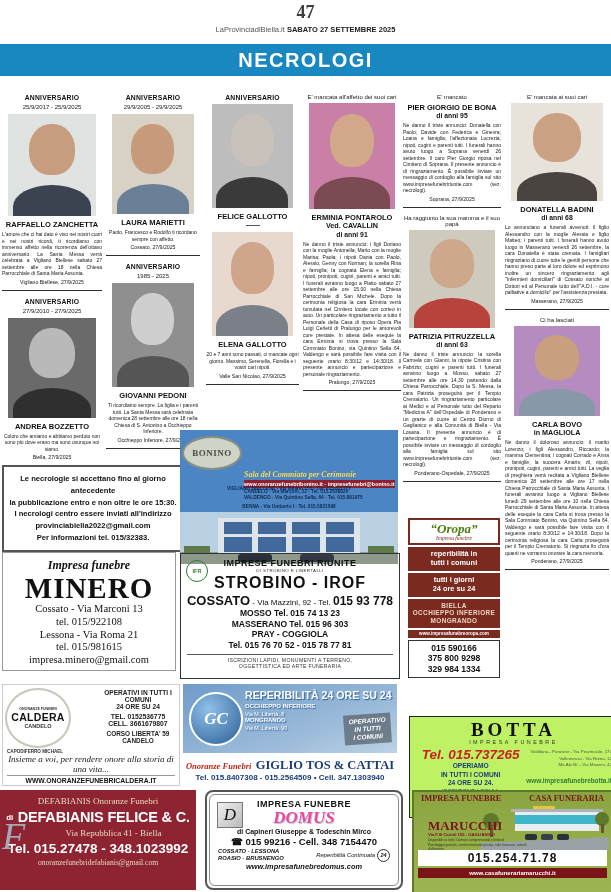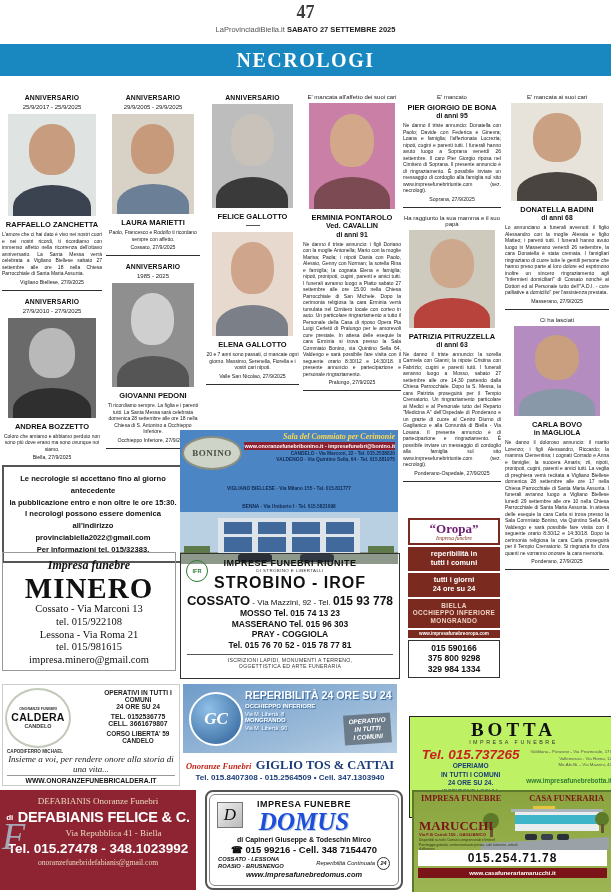--- a/index.html
+++ b/index.html
@@ -4,21 +4,21 @@
 <style>
   html,body{margin:0;padding:0;}
   body{width:611px;height:892px;background:#fff;font-family:"Liberation Sans",sans-serif;color:#111;position:relative;overflow:hidden;}
   .abs{position:absolute;}
   
   .pageno{top:2px;left:0;width:100%;text-align:center;font-family:"Liberation Serif",serif;font-weight:bold;font-size:18px;color:#3d3d3d;}
   .masthead{top:25px;left:0;width:100%;text-align:center;font-size:7.5px;color:#222;}
   .masthead .lite{color:#555;}
   .masthead .bold{font-weight:bold;}
   .banner{top:44px;left:0;width:100%;height:32px;background:#1987c0;display:flex;align-items:center;justify-content:center;}
-  .banner span{color:#fff;font-weight:bold;font-size:20px;letter-spacing:1.5px;font-family:Liberation Serif, serif;}
+  .banner span{color:#fff;font-weight:bold;font-size:20px;letter-spacing:1.5px;}
   
   .col{position:absolute;top:94px;}
   .obit{border-bottom:1.5px solid #2e2e2e;padding-bottom:5px;margin-bottom:7px;}
   .kind{text-align:center;font-weight:bold;font-size:6.8px;letter-spacing:.2px;margin-bottom:3px;}
   .dates{text-align:center;font-size:6px;margin-bottom:4px;color:#222;}
   .intro{text-align:center;font-size:6px;margin-bottom:3px;color:#222;}
   .photo{position:relative;margin:0 auto 4px;width:88%;overflow:hidden;background:var(--bg,#ccc);}
   .photo::before{content:"";position:absolute;left:24%;top:10%;width:52%;height:50%;border-radius:48% 48% 44% 44%;background:var(--skin,#c8a184);}
   .photo::after{content:"";position:absolute;left:6%;bottom:-12%;width:88%;height:42%;border-radius:50% 50% 0 0;background:var(--shirt,#444);}
   .oname{text-align:center;font-weight:bold;font-size:7.5px;line-height:1.2;}
@@ -33,40 +33,40 @@
   
   .minero{left:2px;top:552px;width:172px;height:112px;border:1px solid #999;text-align:center;font-family:"Liberation Serif",serif;padding-top:5px;}
   .min-tag{font-style:italic;font-weight:bold;font-size:12px;}
   .min-name{font-weight:bold;font-size:29px;letter-spacing:1px;line-height:1.05;}
   .min-line{font-size:10.5px;line-height:1.2;}
   
   .bonino{left:180px;top:430px;width:218px;height:115px;background:#4c85c4;}
   .bon-top{display:flex;height:46px;}
   .bon-logo{width:64px;display:flex;align-items:center;justify-content:center;}
   .bon-oval{width:56px;height:30px;background:#cfd4c8;border:2px double #8a8f80;border-radius:50%;display:flex;align-items:center;justify-content:center;font-family:"Liberation Serif",serif;font-weight:bold;font-size:9px;color:#4a4f42;letter-spacing:.5px;}
-  .bon-right{flex:1;padding:2px 3px 0 0;text-align:right;}
+  .bon-right{flex:1;padding:2px 3px 0 0;text-align:left;margin-top:38px;}
   .bon-title{color:#ffd94d;font-style:italic;font-weight:bold;font-size:8px;font-family:"Liberation Serif",serif;}
   .bon-web{background:#8c2030;color:#fff;font-weight:bold;font-size:5.4px;padding:1px 0;margin:1px 0;}
   .bon-loc{color:#102a52;font-weight:bold;font-size:4.8px;line-height:1.35;}
   .bon-img{display:block;}
   
   .strobino{left:180px;top:553px;width:218px;height:120px;border:1px solid #333;text-align:center;padding-top:4px;position:absolute;}
   .str-logo{position:absolute;left:5px;top:6px;width:20px;height:20px;border:1.5px solid #2f7a33;border-radius:50%;color:#2f7a33;font-weight:bold;font-size:5.5px;display:flex;align-items:center;justify-content:center;}
   .str-h{font-weight:bold;font-size:9px;letter-spacing:.5px;}
   .str-sh{font-size:4.4px;letter-spacing:.4px;color:#333;}
   .str-name{font-weight:bold;font-size:16px;letter-spacing:1px;margin:1px 0;}
   .str-cossato{font-size:8px;}
   .str-cossato .big{font-weight:bold;font-size:13px;}
   .str-cossato .tel{font-weight:bold;font-size:12px;}
   .str-line{font-weight:bold;font-size:8.5px;line-height:1.25;}
   .str-foot{border-top:1px solid #555;margin:3px 6px 0;padding-top:2px;font-size:5.2px;color:#333;letter-spacing:.3px;}
   
   .oropa{left:408px;top:518px;width:92px;}
   .oro-logo{border:2px double #7a2a1e;background:#fff;text-align:center;padding:2px 0;margin-bottom:2px;}
-  .oro-name{font-family:"Liberation Serif",serif;font-weight:bold;font-size:13px;color:#701a75;line-height:1;}
+  .oro-name{font-family:"Liberation Serif",serif;font-style:italic;font-weight:bold;font-size:13px;color:#4d7c0f;line-height:1;}
   .oro-tag{font-family:"Liberation Serif",serif;font-style:italic;font-size:5.5px;color:#7a2a1e;}
   .oro-box{background:#7a2a1e;color:#fff;text-align:center;font-weight:bold;font-size:7.4px;line-height:1.2;padding:3px 1px;margin-bottom:2px;}
   .oro-box3 span{display:block;color:#ecd3c4;font-size:6.4px;letter-spacing:.4px;}
   .oro-web{background:#7a2a1e;color:#fff;text-align:center;font-size:4.6px;font-weight:bold;padding:1.5px 0;margin-bottom:2px;}
   .oro-tels{border:1px solid #333;background:#fff;text-align:center;font-weight:bold;font-size:8.6px;line-height:1.25;padding:2px 0;}
   
   .caldera{left:2px;top:684px;width:176px;height:100px;border:1px solid #ccc;background:#fff;}
   .cal-row{display:flex;padding:3px 2px 0;gap:28px;}
   .cal-wreath{width:62px;height:56px;border:2px solid #c3cabb;border-radius:50%;display:flex;flex-direction:column;align-items:center;justify-content:center;text-align:center;}
   .cal-ot{font-size:3.6px;font-weight:bold;color:#333;}
@@ -112,32 +112,32 @@
   .def-di{font-weight:bold;font-size:8px;vertical-align:middle;}
   .def-name{font-weight:bold;font-size:14.5px;letter-spacing:-.2px;}
   .def-addr{font-family:"Liberation Serif",serif;font-size:9px;color:#e8dcbf;margin:2px 0 3px;padding-left:31px;}
   .def-tel{font-weight:bold;font-size:13.5px;}
   .def-mail{font-family:"Liberation Serif",serif;font-size:7.6px;color:#e8dcbf;margin-top:2px;}
   
   .domus{left:205px;top:790px;width:194px;height:96px;border:2px solid #555;border-radius:8px;background:#fff;position:absolute;}
   .dom-inner{position:absolute;inset:2px;border:1px solid #888;border-radius:6px;text-align:center;}
   .dom-logo{position:absolute;left:7px;top:7px;width:24px;height:24px;border:1px solid #777;background:linear-gradient(135deg,#eee,#bbb);font-family:"Liberation Serif",serif;font-style:italic;font-size:17px;display:flex;align-items:center;justify-content:center;}
   .dom-top{font-weight:bold;font-size:9px;letter-spacing:.5px;padding-top:4px;}
-  .dom-name{font-family:"Liberation Serif",serif;font-style:italic;font-weight:bold;font-size:25px;color:#1d4ed8;line-height:1;text-shadow:1px 1px 0 #b9cbe2;}
+  .dom-name{font-family:"Liberation Serif",serif;font-style:italic;font-weight:bold;font-size:17px;color:#ec4899;line-height:1;text-shadow:1px 1px 0 #b9cbe2;}
   .dom-sub{font-weight:bold;font-size:7px;margin-top:2px;}
   .dom-tel{font-weight:bold;font-size:9.5px;margin-top:1px;}
   .dom-bottom{display:flex;align-items:center;justify-content:space-between;padding:1px 8px 0;}
   .dom-cities{font-weight:bold;font-style:italic;font-size:5.8px;text-align:left;line-height:1.25;}
   .dom-reper{font-size:5.8px;font-style:italic;display:flex;align-items:center;gap:2px;}
   .dom-24{display:inline-flex;width:11px;height:11px;border:1px solid #333;border-radius:50%;align-items:center;justify-content:center;font-weight:bold;font-size:5.5px;}
   .dom-web{font-weight:bold;font-style:italic;font-size:7.4px;}
   
   .maru{left:412px;top:790px;width:197px;height:100px;background:linear-gradient(180deg,#8aa53f,#9db553);border:2px solid #5d7a2a;position:absolute;}
   .maru-top{display:flex;justify-content:space-between;padding:2px 7px 0;font-family:"Liberation Serif",serif;font-weight:bold;font-size:8.4px;color:#7a1418;}
-  .maru-mid{position:relative;height:47px;}
+  .maru-mid{position:relative;height:47px;margin-left:9px;}
   .maru-svg{position:absolute;right:2px;top:0;}
   .maru-name{position:absolute;left:5px;top:16px;font-family:"Liberation Serif",serif;font-weight:bold;font-size:13px;color:#7a1418;line-height:1;}
   .maru-addr{position:absolute;left:5px;top:29px;font-size:4.2px;font-weight:bold;color:#7a1418;}
   .maru-small{position:absolute;left:5px;top:35px;font-size:3.3px;color:#30360f;line-height:1.4;width:110px;}
   .maru-tel{background:#fff;text-align:center;font-weight:bold;font-size:12px;letter-spacing:1px;padding:1px 0;margin:0 4px;}
   .maru-web{background:#7a1418;color:#fff;text-align:center;font-size:6px;font-weight:bold;padding:2px 0;margin:2px 4px 0;}
 </style>
 </head>
 <body>
 
@@ -246,21 +246,21 @@
     <div class="oname">CARLA BOVO</div>
     <div class="oname2">in MAGLIOLA</div>
     <div class="obody">Ne danno il doloroso annuncio: il marito Lorenzo; i figli Alessandro, Riccardo; la mamma Clementina; i cognati Corrado e Anna e famiglie; la suocera Amaris; zii, nipoti, pronipoti, cugini, parenti e amici tutti. La veglia di preghiera verrà recitata a Vigliano Biellese domenica 28 settembre alle ore 17 nella Chiesa Parrocchiale di Santa Maria Assunta. I funerali avranno luogo a Vigliano Biellese lunedì 29 settembre alle ore 10 nella Chiesa Parrocchiale di Santa Maria Assunta. In attesa delle esequie la cara Carla si trova presso la Sala Commiato Bonino, via Quintino Sella 64, Valdengo e sarà possibile fare visita con il seguente orario 8:30/12 e 14:30/18. Dopo la cerimonia religiosa la cara Carla proseguirà per il Tempio Crematorio. Si ringrazia fin d'ora quanti ne vorranno onorare la cara memoria.</div>
     <div class="sign">Ponderano, 27/9/2025</div>
   </article>
 </div>
 
 <div class="abs notice">
   <div>Le necrologie si accettano fino al giorno antecedente</div>
   <div>la pubblicazione entro e non oltre le ore 15:30.</div>
-  <div>I necrologi possono essere domenica all'indirizzo</div>
+  <div>I necrologi centro essere inviati all'indirizzo</div>
   <div>provinciabiella2022@gmail.com</div>
   <div>Per informazioni tel. 015/32383.</div>
 </div>
 
 <div class="abs bonino">
   <div class="bon-top">
     <div class="bon-logo">
       <div class="bon-oval">BONINO</div>
     </div>
     <div class="bon-right">

